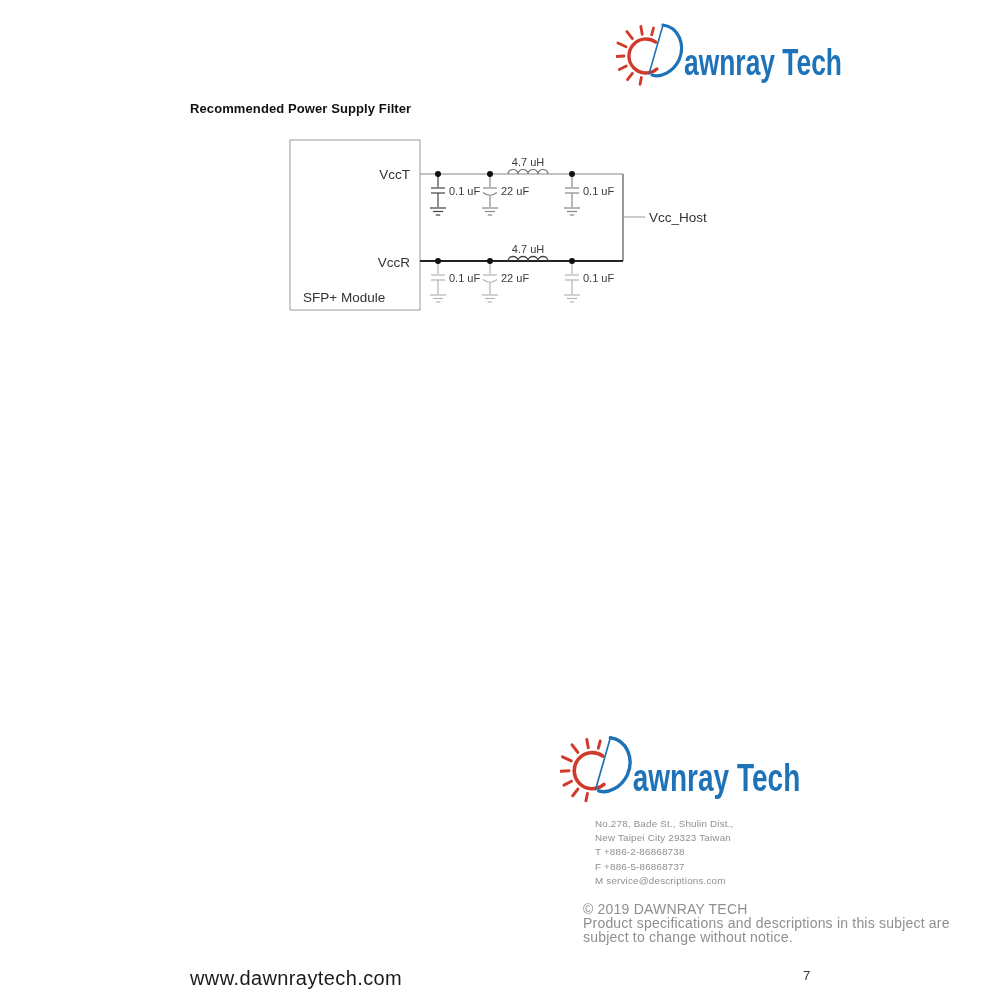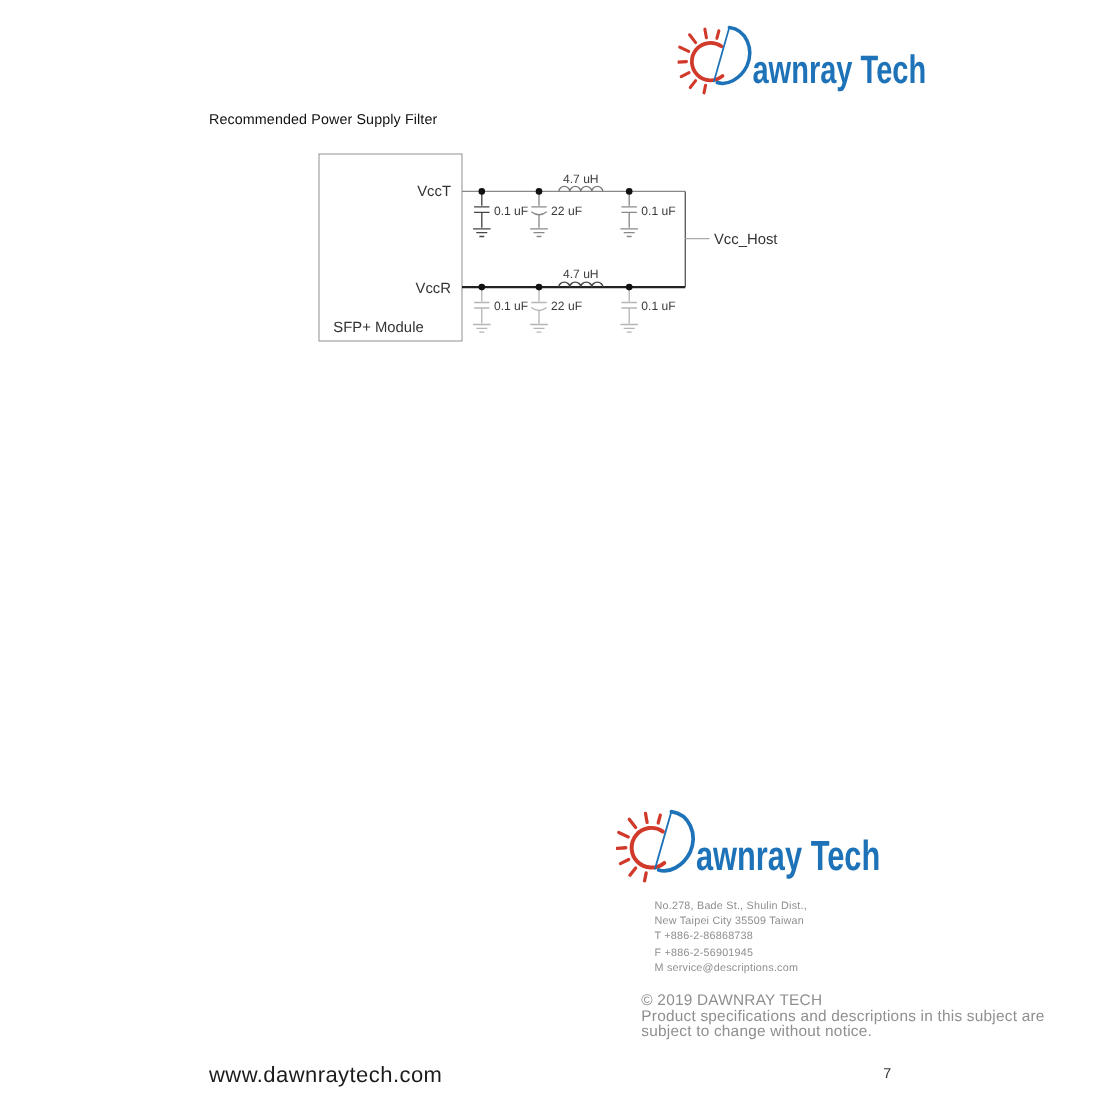--- a/index.html
+++ b/index.html
@@ -7,21 +7,21 @@
   body {
     position: relative;
     background: #ffffff;
     font-family: "Liberation Sans", sans-serif;
     overflow: hidden;
   }
   .abs { position: absolute; }
 
   .doc-title {
     left: 190px; top: 101px;
-    font-size: 13px; font-weight: normal; color: #111111;
+    font-size: 13px; font-weight: bold; color: #111111;
     letter-spacing: 0.1px;
   }
 
   .logo-top { left: 616px; top: 12px; }
   .logo-bottom { left: 560px; top: 724px; }
 
   .contact-block {
     left: 595px; top: 817px;
     font-size: 9.8px; color: #8f8f8f; line-height: 14.2px;
     letter-spacing: 0.2px;
@@ -161,23 +161,23 @@
     <g stroke="#1e73b8" fill="none">
       <path d="M 47 13 C 62 15, 70 32, 63 48 C 57 60, 45 66, 36 63" stroke-width="3.2" stroke-linecap="round"></path>
       <path d="M 47 13 L 33 62" stroke-width="1.6" stroke-linecap="round"></path>
     </g>
   </g>
   <text x="68" y="63" class="brand-text" textLength="158" lengthAdjust="spacingAndGlyphs">awnray Tech</text>
 </svg>
 
 <div class="abs contact-block">
   <div>No.278, Bade St., Shulin Dist.,</div>
-  <div>New Taipei City 35509 Taiwan</div>
+  <div>New Taipei City 29323 Taiwan</div>
   <div>T +886-2-86868738</div>
-  <div>F +886-2-56901945</div>
+  <div>F +886-5-86868737</div>
   <div>M service@descriptions.com</div>
 </div>
 
 <div class="abs legal-block">
   <div>© 2019 DAWNRAY TECH</div>
   <div>Product specifications and descriptions in this subject are</div>
   <div>subject to change without notice.</div>
 </div>
 
 <div class="abs footer-website">www.dawnraytech.com</div>

